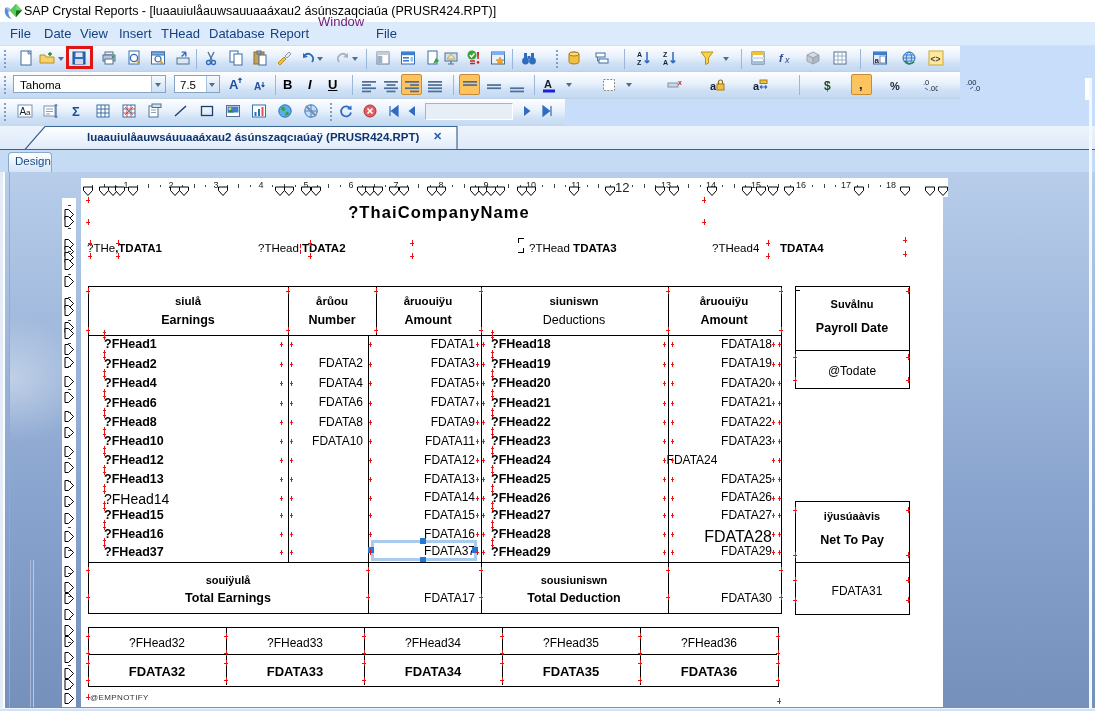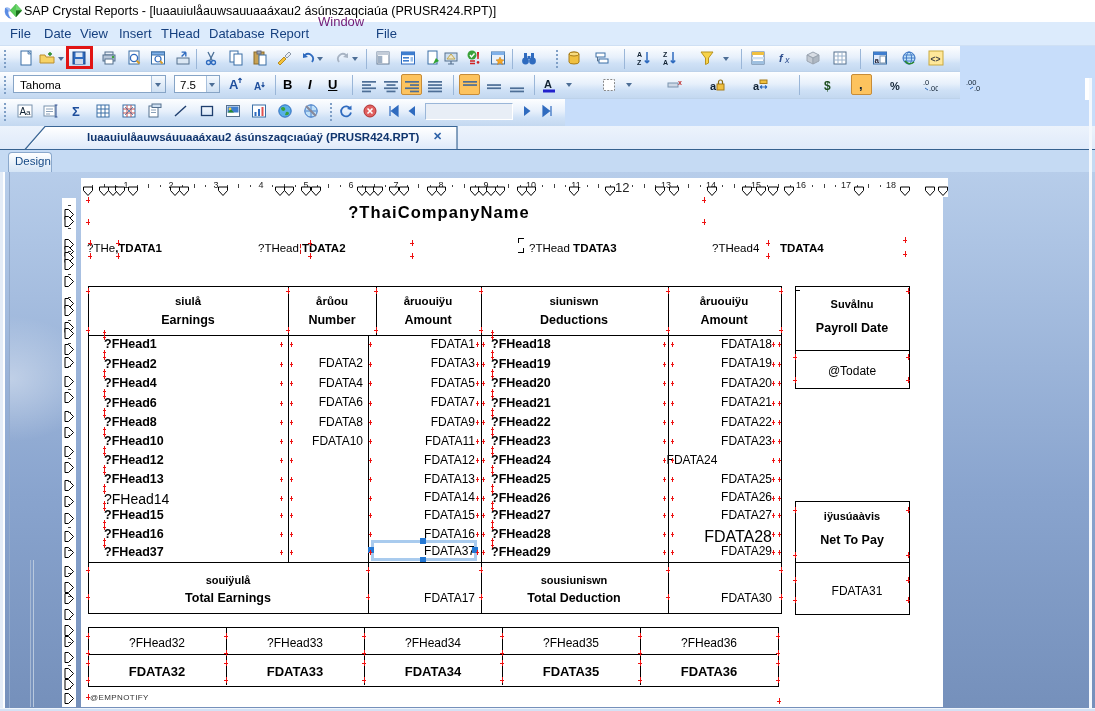--- a/index.html
+++ b/index.html
@@ -748,21 +748,21 @@
 <div style="position:absolute;left:376px;top:287px;width:1px;height:48px;background:#000;"></div>
 <div style="position:absolute;left:481px;top:287px;width:1px;height:48px;background:#000;"></div>
 <div style="position:absolute;left:668px;top:287px;width:1px;height:48px;background:#000;"></div>
 <div style="position:absolute;left:128px;top:295px;width:120px;text-align:center;white-space:nowrap;line-height:1.1;font-size:11.5px;font-weight:bold;">siulå</div>
 <div style="position:absolute;left:128px;top:313.5px;width:120px;text-align:center;white-space:nowrap;line-height:1.1;font-size:12.5px;font-weight:bold;">Earnings</div>
 <div style="position:absolute;left:272px;top:295px;width:120px;text-align:center;white-space:nowrap;line-height:1.1;font-size:11.5px;font-weight:bold;">årůou</div>
 <div style="position:absolute;left:272px;top:313.5px;width:120px;text-align:center;white-space:nowrap;line-height:1.1;font-size:12.5px;font-weight:bold;">Number</div>
 <div style="position:absolute;left:368px;top:295px;width:120px;text-align:center;white-space:nowrap;line-height:1.1;font-size:11.5px;font-weight:bold;">åruouiÿu</div>
 <div style="position:absolute;left:368px;top:313.5px;width:120px;text-align:center;white-space:nowrap;line-height:1.1;font-size:12.5px;font-weight:bold;">Amount</div>
 <div style="position:absolute;left:514px;top:295px;width:120px;text-align:center;white-space:nowrap;line-height:1.1;font-size:11.5px;font-weight:bold;">siuniswn</div>
-<div style="position:absolute;left:514px;top:313.5px;width:120px;text-align:center;white-space:nowrap;line-height:1.1;font-size:12.5px;font-weight:bold;">Deductions</div>
+<div style="position:absolute;left:514px;top:313.5px;width:120px;text-align:center;white-space:nowrap;line-height:1.1;font-size:12.5px;font-weight:normal;">Deductions</div>
 <div style="position:absolute;left:664px;top:295px;width:120px;text-align:center;white-space:nowrap;line-height:1.1;font-size:11.5px;font-weight:bold;">åruouiÿu</div>
 <div style="position:absolute;left:664px;top:313.5px;width:120px;text-align:center;white-space:nowrap;line-height:1.1;font-size:12.5px;font-weight:bold;">Amount</div>
 <div style="position:absolute;left:88px;top:335px;width:694px;height:228px;border:1px solid #000;"></div>
 <div style="position:absolute;left:288px;top:336px;width:1px;height:226px;background:#000;"></div>
 <div style="position:absolute;left:368px;top:336px;width:1px;height:226px;background:#000;"></div>
 <div style="position:absolute;left:481px;top:336px;width:1px;height:226px;background:#000;"></div>
 <div style="position:absolute;left:668px;top:336px;width:1px;height:226px;background:#000;"></div>
 <div style="position:absolute;left:104px;top:337px;white-space:nowrap;line-height:1.15;font-size:12.5px;font-weight:bold;">?FHead1</div>
 <div style="position:absolute;left:315px;top:337.5px;width:160px;text-align:right;white-space:nowrap;line-height:1.15;font-size:12px;">FDATA1</div>
 <div style="position:absolute;left:491px;top:337px;white-space:nowrap;line-height:1.15;font-size:12.5px;font-weight:bold;">?FHead18</div>

